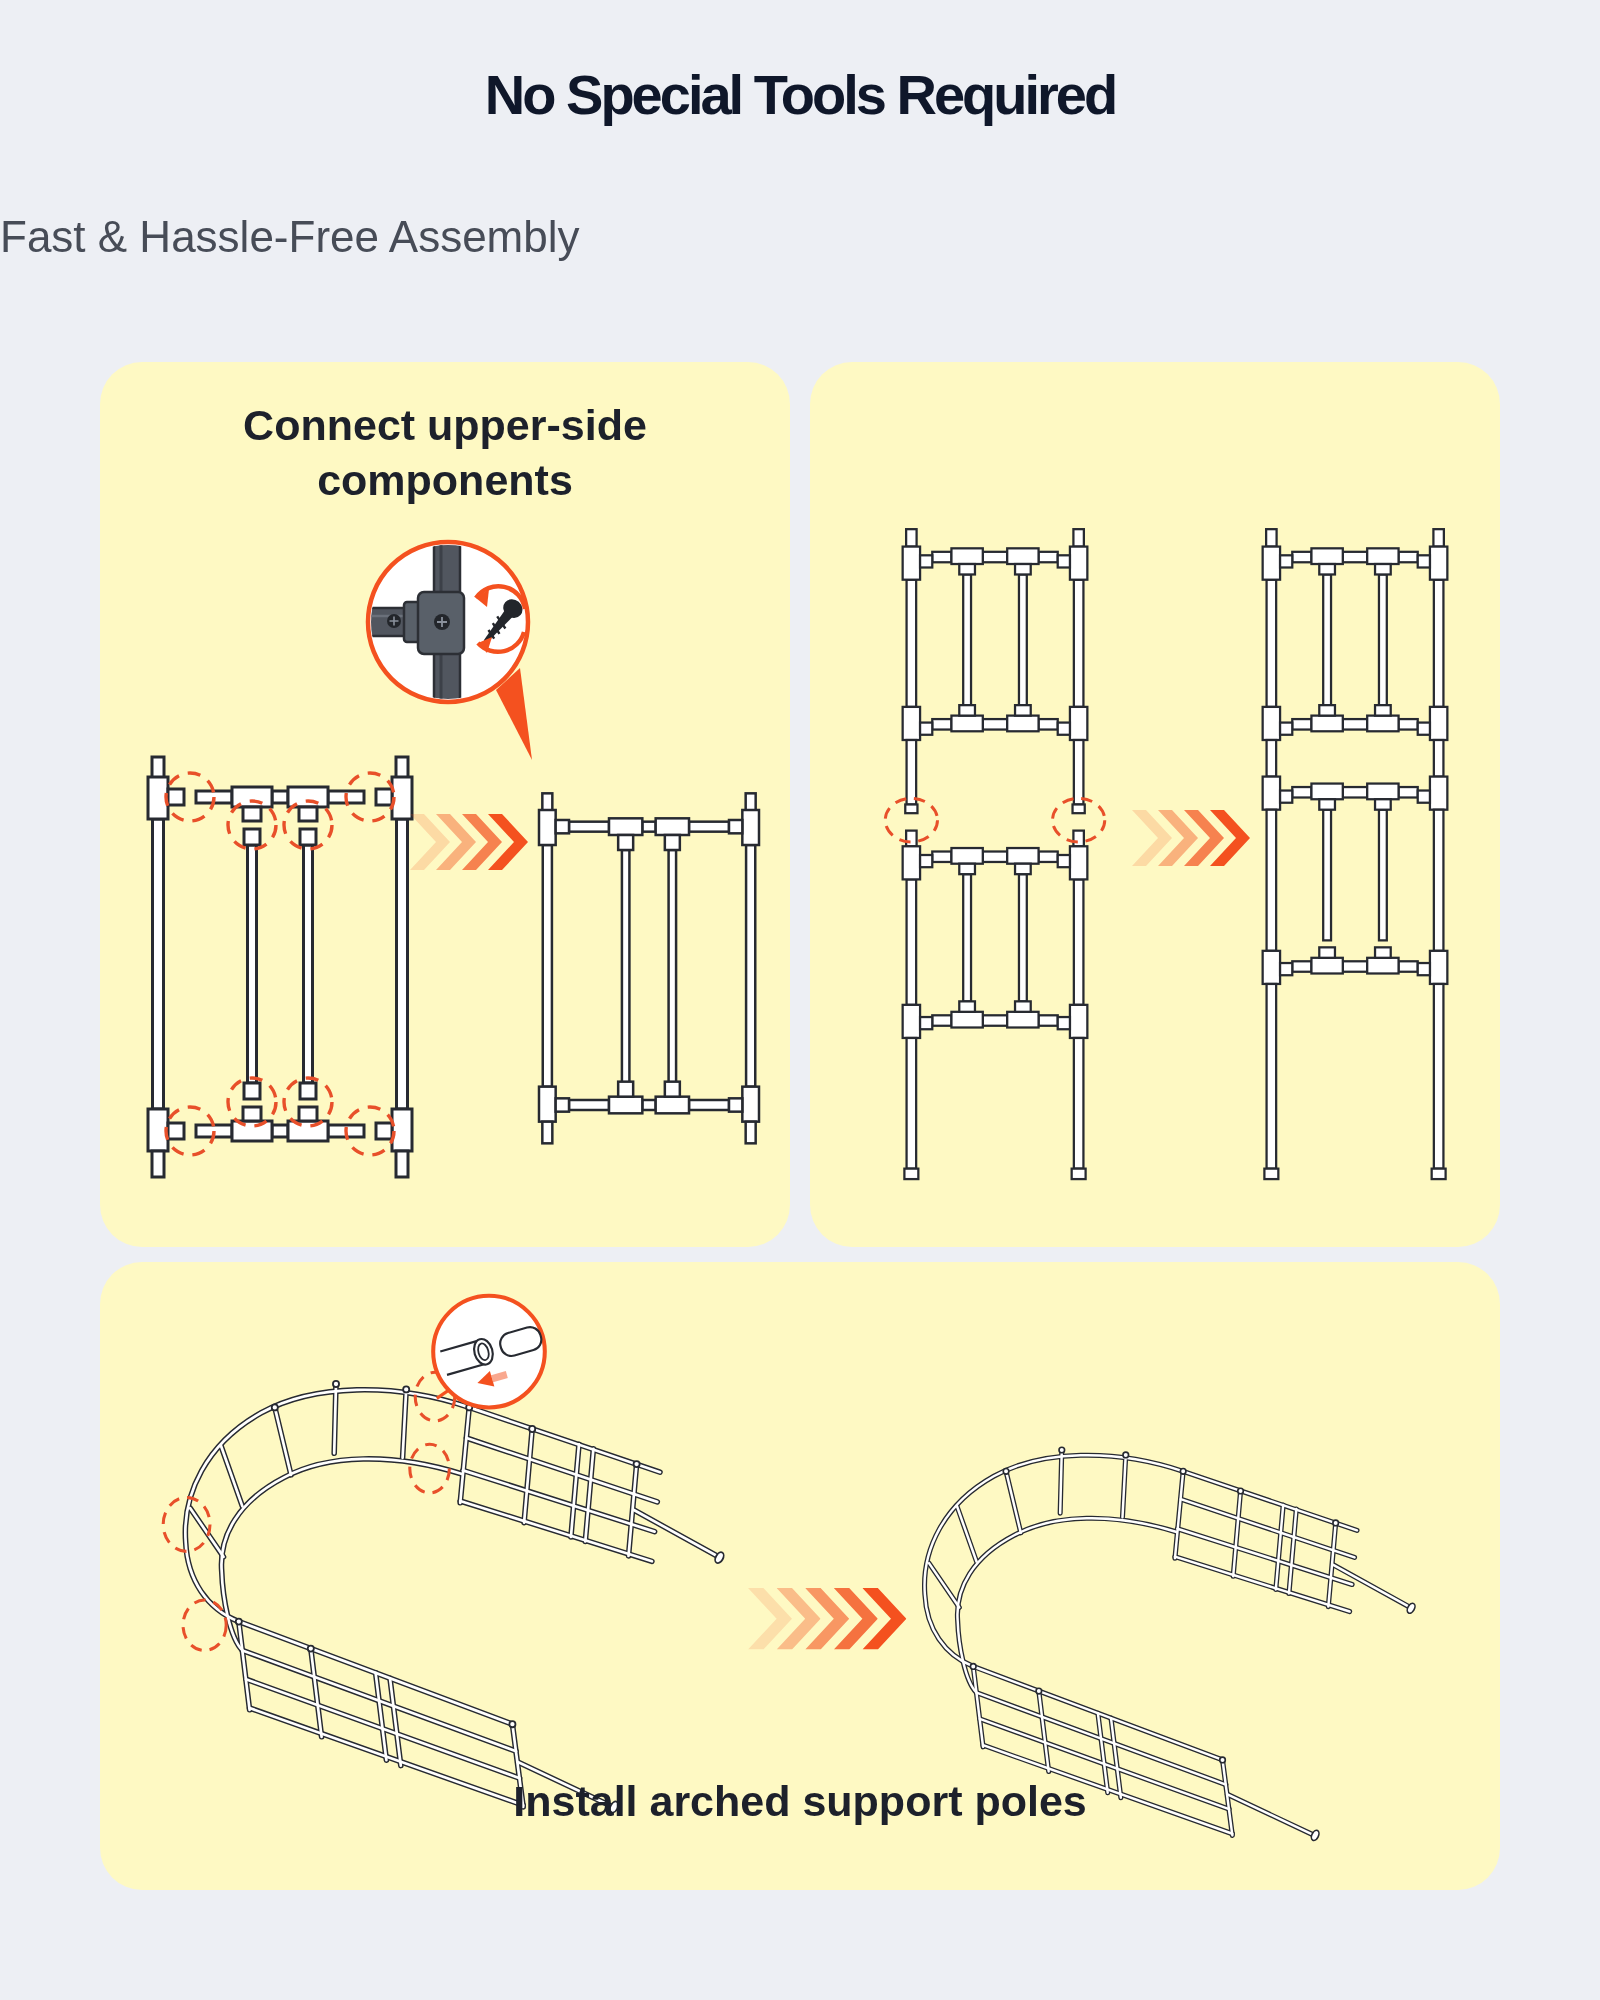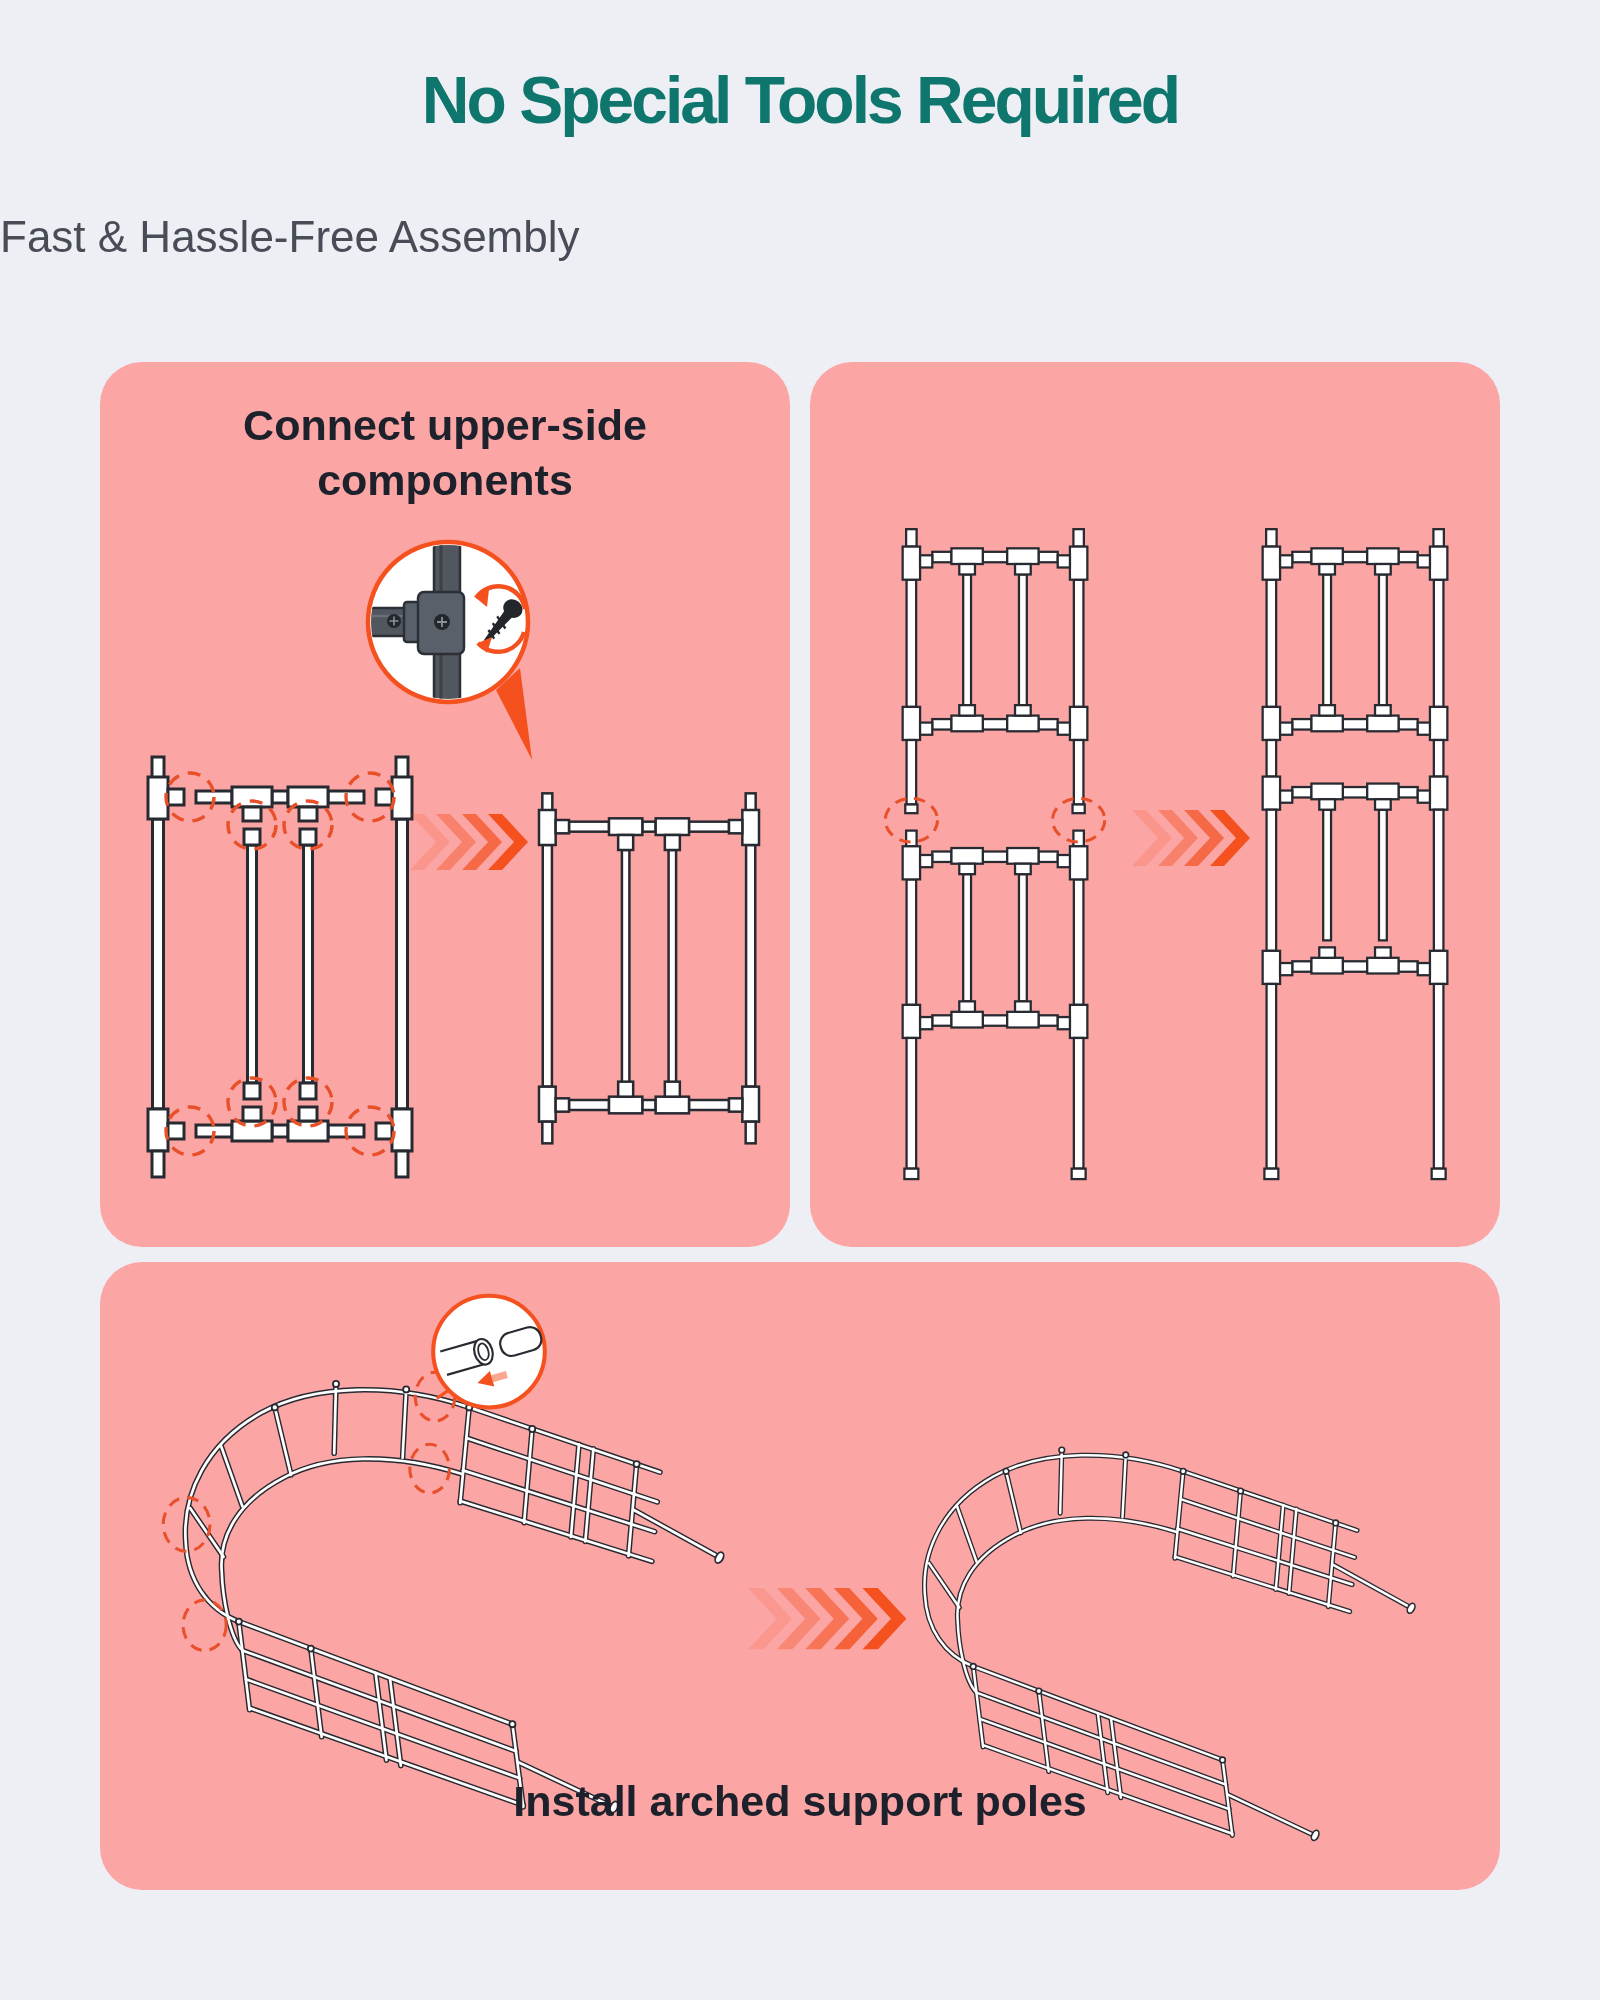--- a/index.html
+++ b/index.html
@@ -5,30 +5,30 @@
   html,body{margin:0;padding:0;}
   body{
     width:1600px;height:2000px;position:relative;
     background:#EDEFF4;
     font-family:"Liberation Sans", sans-serif;
     overflow:hidden;
   }
   .hdr-title{
     position:absolute;top:62px;left:0;width:1600px;
     text-align:center;margin:0;
-    font-size:66px;font-weight:800;letter-spacing:-3px;
-    color:#0f766e;
+    font-size:56px;font-weight:800;letter-spacing:-3px;
+    color:#0f172a;
   }
   .hdr-sub{
     position:absolute;top:212px;left:0;width:1600px;
     text-align:left;margin:0;
     font-size:44px;font-weight:400;color:#474C57;
   }
   .panel{
-    position:absolute;background:#fca5a5;border-radius:42px;
+    position:absolute;background:#fef9c3;border-radius:42px;
   }
   #panel-1{left:100px;top:362px;width:690px;height:885px;}
   #panel-2{left:810px;top:362px;width:690px;height:885px;}
   #panel-3{left:100px;top:1262px;width:1400px;height:628px;}
   .panel h2{
     position:absolute;left:0;width:100%;margin:0;text-align:center;
     font-size:43px;font-weight:600;color:#1D212B;line-height:1.28;
   }
   #panel-1 h2{top:36px;}
   #panel-1 h2 span{display:inline-block;max-width:430px;}

